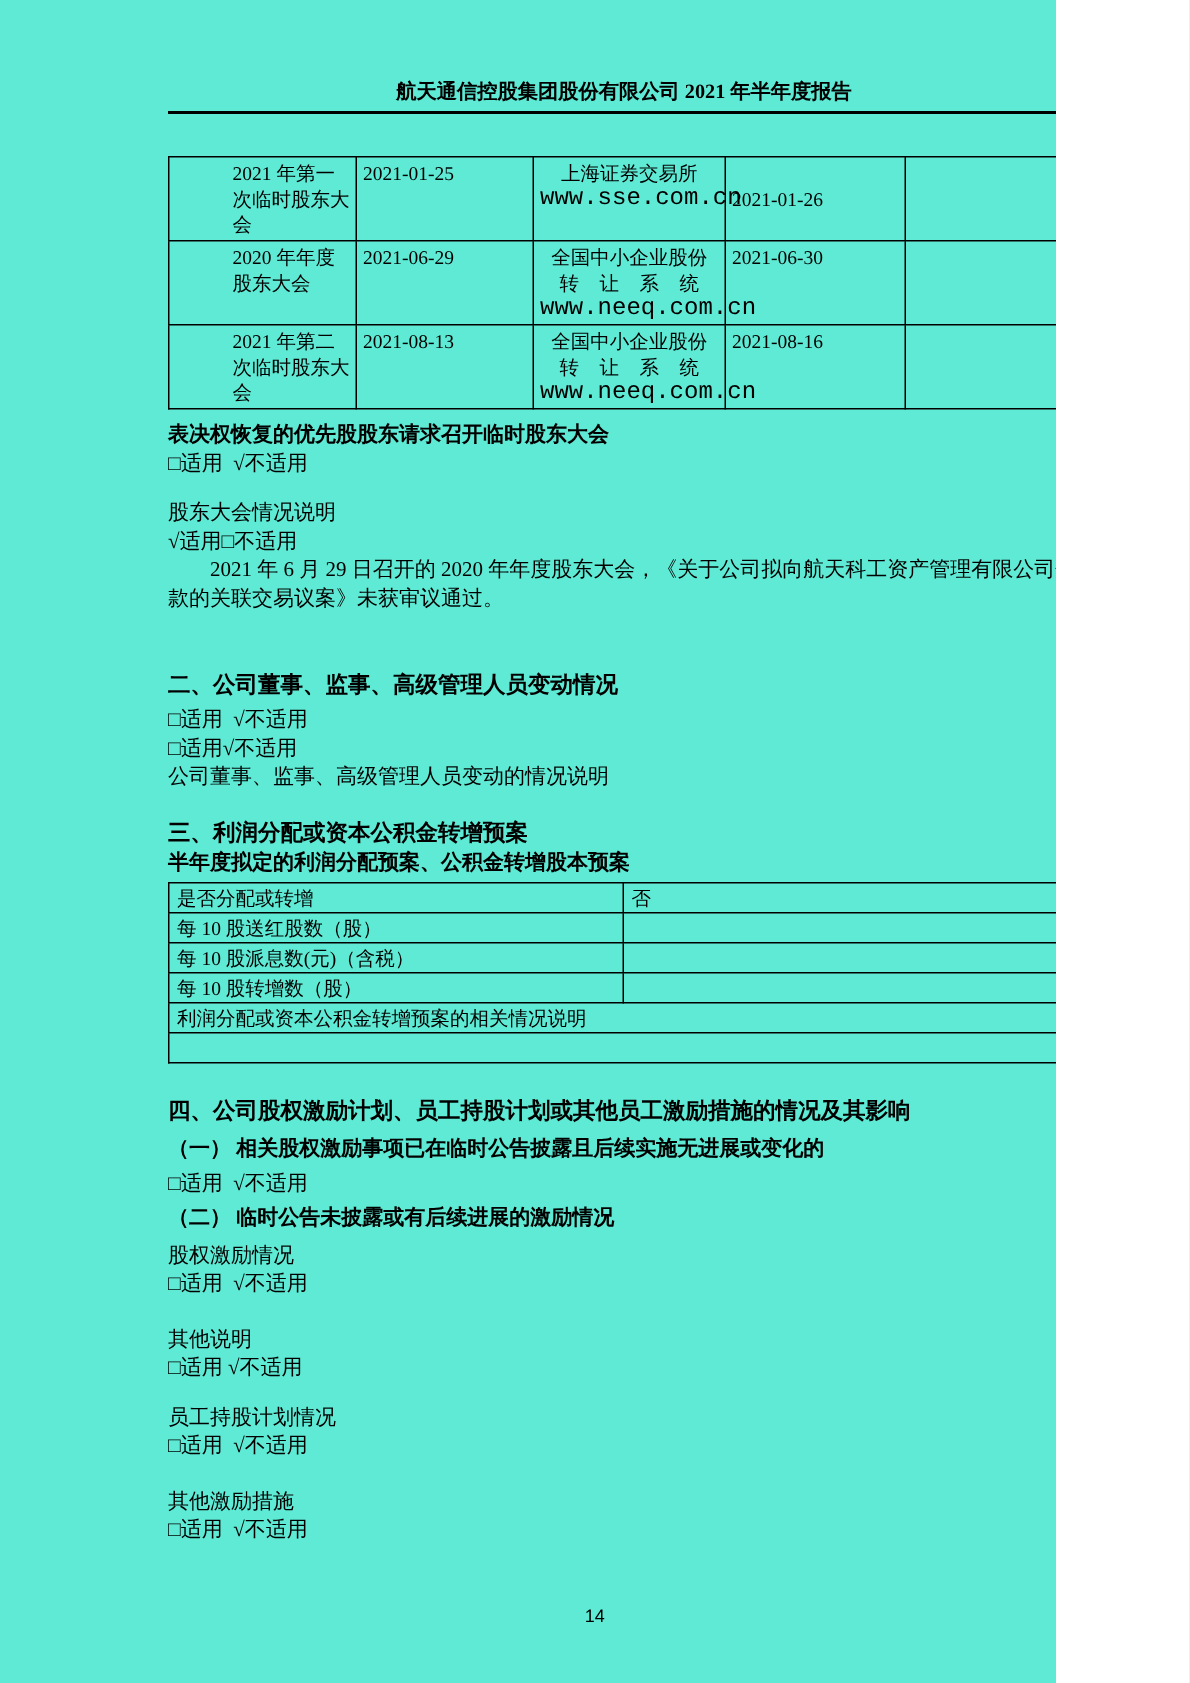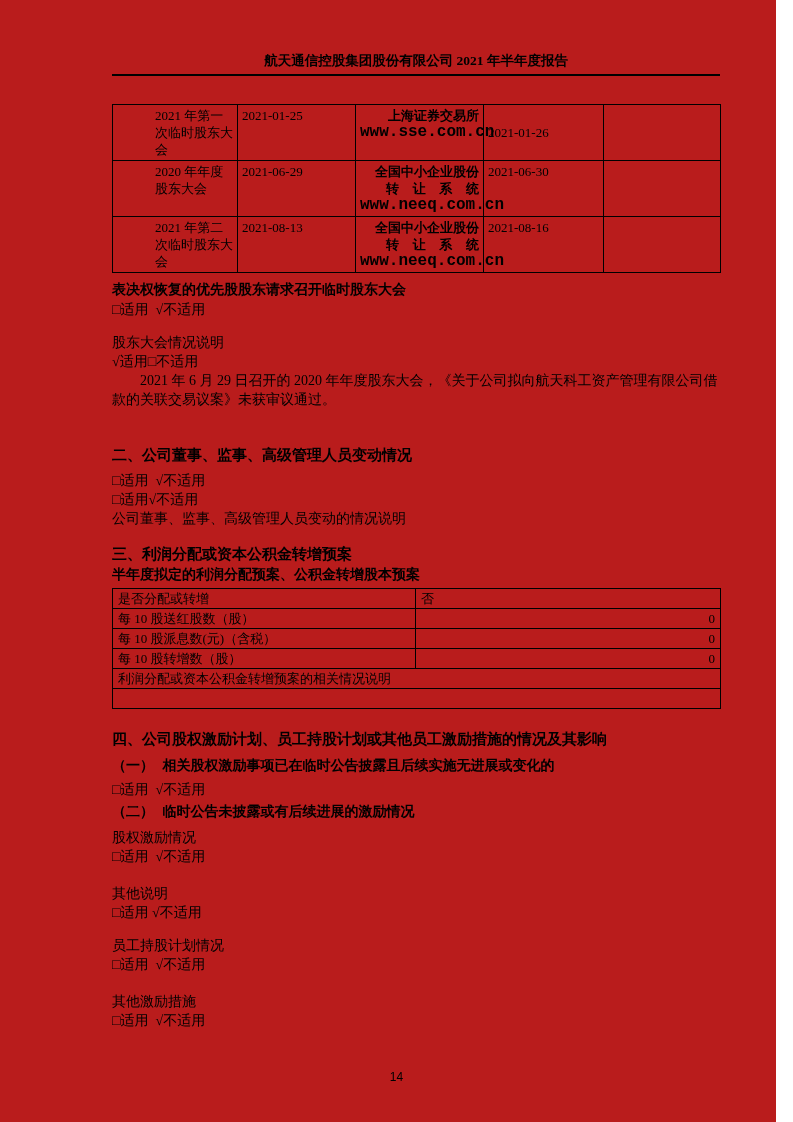--- a/index.html
+++ b/index.html
@@ -1,19 +1,19 @@
 <!DOCTYPE html>
 <html><head>
 <meta charset="utf-8">
 <style>
   html,body{margin:0;padding:0;background:#ffffff;}
   .page{
     position:relative;
-    width:776px;height:1122px;
-    background:#b91c1c;color:#000;
+    width:704px;height:1122px;
+    background:#5eead4;color:#000;
     font-family:"Liberation Serif","DejaVu Serif",serif;
     overflow:hidden;
   }
   .content{
     position:absolute;left:112px;top:0;width:608px;
   }
   .doc-title{
     padding-top:52px;
     text-align:center;
     font-size:13.5px;line-height:18px;
@@ -23,26 +23,26 @@
     border-bottom:2px solid #000;
     margin-top:4px;
   }
   table{border-collapse:collapse;table-layout:fixed;width:608px;}
   td,th{border:1px solid #000;font-weight:normal;}
   
   .t1{margin-top:28px;font-size:13px;line-height:17px;}
   .t1 td,.t1 th{padding:2px 4px;vertical-align:top;}
   .t1 th{text-align:center;}
   .t1 .meet{text-align:left;padding-left:42px;}
-  .t1 .site{text-align:right;font-weight:bold;}
+  .t1 .site{text-align:center;}
   .t1 .site .url{font-family:"Liberation Mono","DejaVu Sans Mono",monospace;font-size:16px;}
   .t1 .spread{letter-spacing:1.05em;margin-right:-1.05em;}
   .t1 .vmid{vertical-align:middle;}
   
-  .h-sans{font-family:Liberation Mono, monospace;font-weight:bold;}
+  .h-sans{font-family:Liberation Serif, serif;font-weight:bold;}
   .sec-big{font-size:15px;line-height:20px;}
   .sec-mid{font-size:14px;line-height:19px;}
   .body-line{font-size:14px;line-height:19px;white-space:pre-wrap;}
   .para{font-size:14px;line-height:19px;text-indent:2em;margin:0;}
   
   .t2{margin-top:3px;font-size:13px;line-height:15px;}
   .t2 td{padding:2px 5px;vertical-align:middle;}
   .t2 .lbl{text-align:left;}
   .t2 .val-left{text-align:left;}
   .t2 .val-right{text-align:right;}

